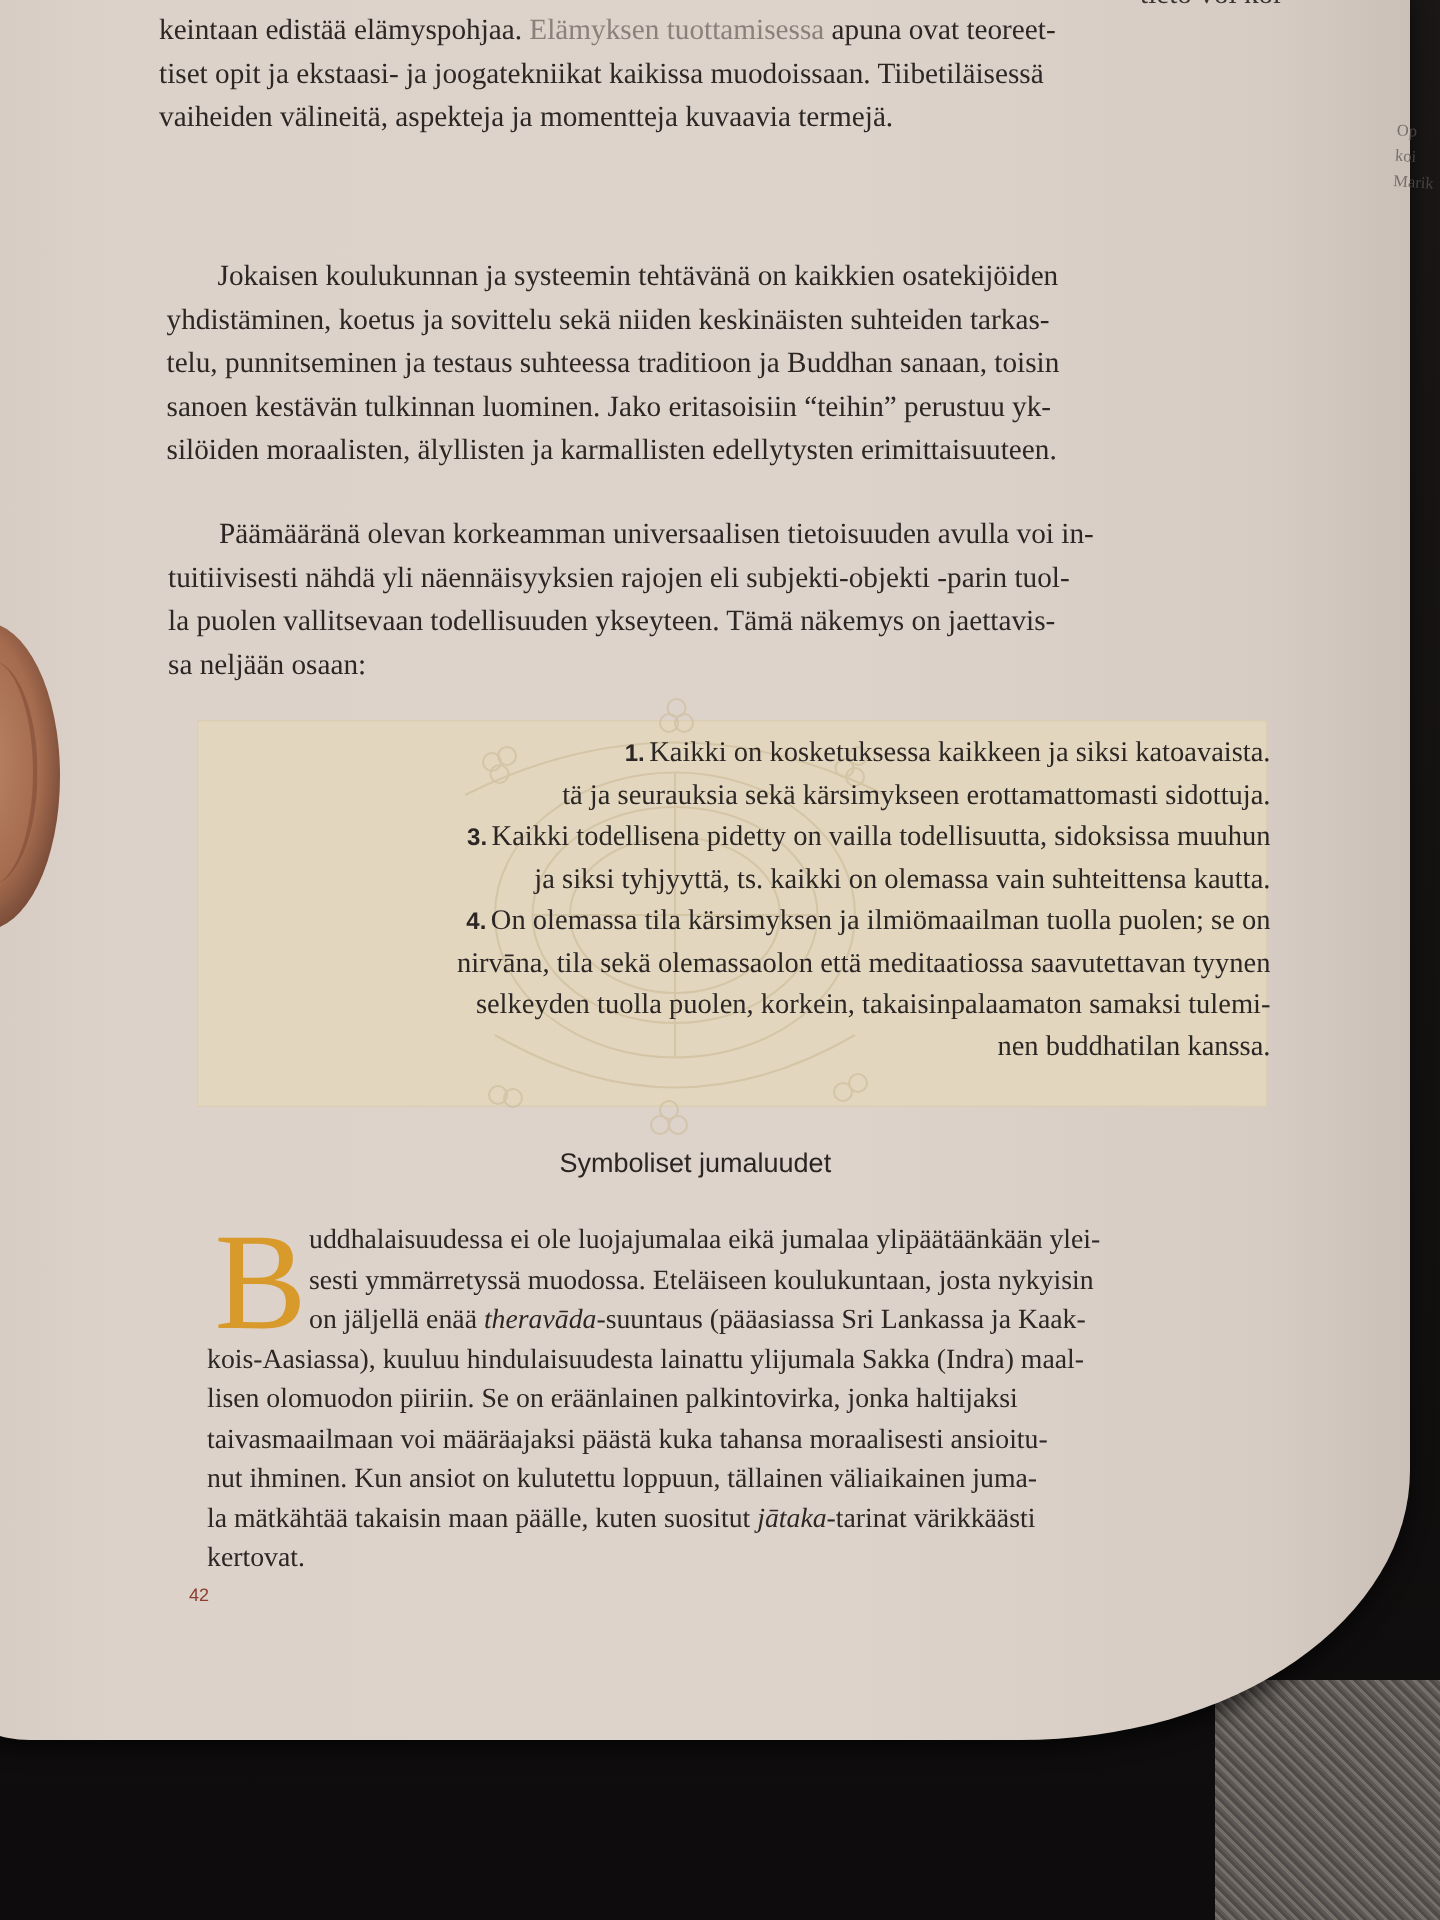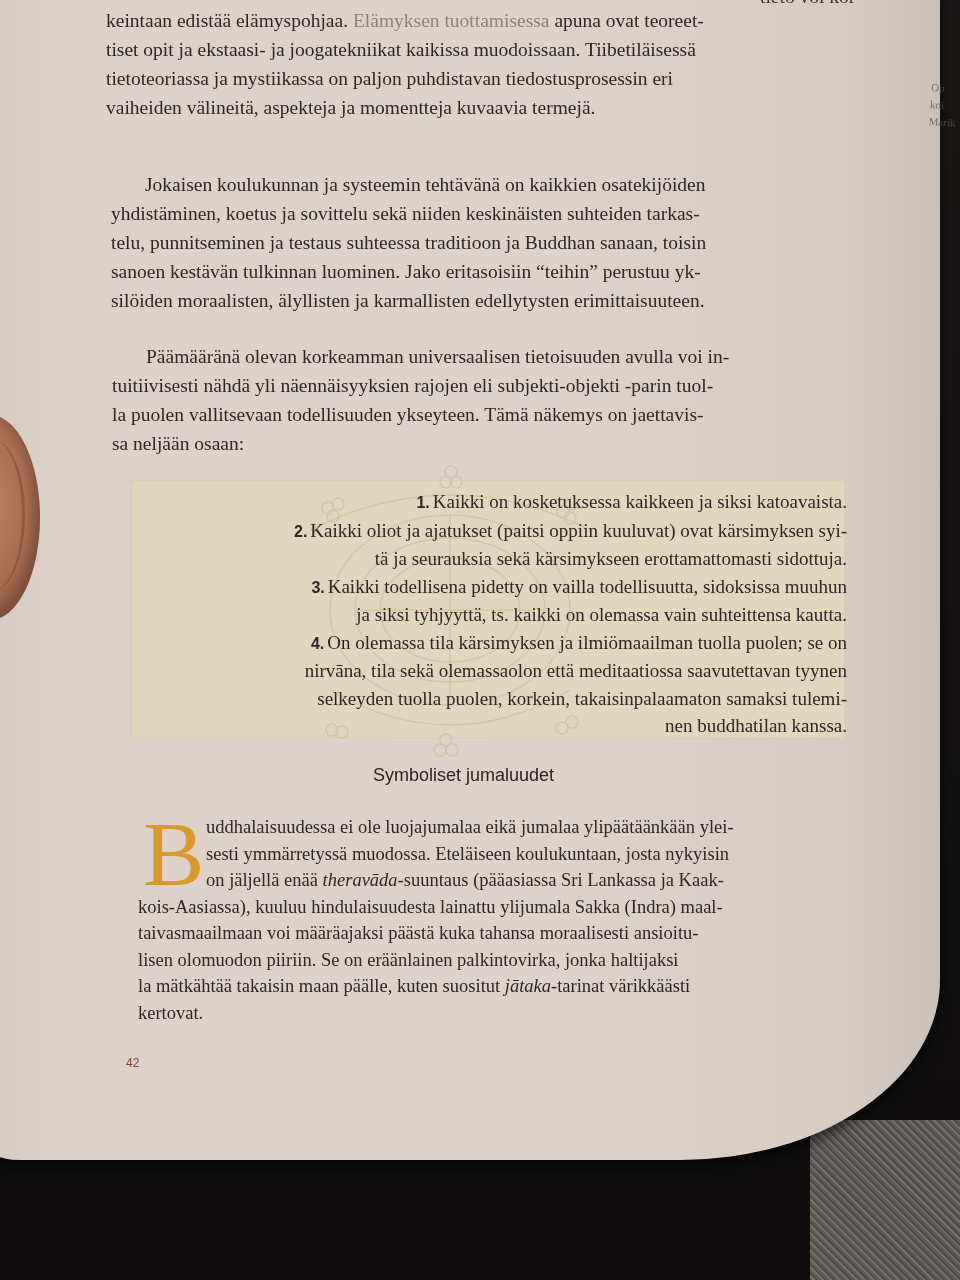--- a/index.html
+++ b/index.html
@@ -141,21 +141,20 @@
     <span class="line">Op</span>
     <span class="line">koi</span>
     <span class="line">Marik</span>
   </div>
 
   <div class="top-partial">tieto voi kor-</div>
 
   <div class="text para1">
     <span class="line"><span>keintaan edistää elämyspohjaa. </span><span class="fade">Elämyksen tuottamisessa</span><span> apuna ovat teoreet-</span></span>
     <span class="line">tiset opit ja ekstaasi- ja joogatekniikat kaikissa muodoissaan. Tiibetiläisessä</span>
-    <span class="line">tietoteoriassa ja mystiikassa on paljon puhdistavan tiedostusprosessin eri</span>
     <span class="line">vaiheiden välineitä, aspekteja ja momentteja kuvaavia termejä.</span>
   </div>
 
   <div class="text para2">
     <span class="line indent">Jokaisen koulukunnan ja systeemin tehtävänä on kaikkien osatekijöiden</span>
     <span class="line">yhdistäminen, koetus ja sovittelu sekä niiden keskinäisten suhteiden tarkas-</span>
     <span class="line">telu, punnitseminen ja testaus suhteessa traditioon ja Buddhan sanaan, toisin</span>
     <span class="line">sanoen kestävän tulkinnan luominen. Jako eritasoisiin “teihin” perustuu yk-</span>
     <span class="line">silöiden moraalisten, älyllisten ja karmallisten edellytysten erimittaisuuteen.</span>
   </div>
@@ -192,41 +191,41 @@
         <circle cx="172" cy="290" r="6"></circle>
         <circle cx="166" cy="280" r="6"></circle>
       <circle cx="282" cy="268" r="6"></circle>
         <circle cx="292" cy="262" r="6"></circle>
     </g>
   </svg>
 
   <div class="text list">
     <span class="line"><span class="num">1.</span><span>Kaikki on kosketuksessa kaikkeen ja siksi katoavaista.</span></span>
 
-    <span class="line"><span class="num">2.</span><span>Kaikki oliot ja ajatukset (paitsi oppiin kuuluvat) ovat kärsimyksen syi-</span></span>
     <span class="line">tä ja seurauksia sekä kärsimykseen erottamattomasti sidottuja.</span>
 
     <span class="line"><span class="num">3.</span><span>Kaikki todellisena pidetty on vailla todellisuutta, sidoksissa muuhun</span></span>
     <span class="line">ja siksi tyhjyyttä, ts. kaikki on olemassa vain suhteittensa kautta.</span>
 
     <span class="line"><span class="num">4.</span><span>On olemassa tila kärsimyksen ja ilmiömaailman tuolla puolen; se on</span></span>
     <span class="line">nirvāna, tila sekä olemassaolon että meditaatiossa saavutettavan tyynen</span>
     <span class="line">selkeyden tuolla puolen, korkein, takaisinpalaamaton samaksi tulemi-</span>
     <span class="line">nen buddhatilan kanssa.</span>
   </div>
 
   <div class="heading">Symboliset jumaluudet</div>
 
   <div class="drop-cap">B</div>
 
   <div class="text body-para">
     <span class="line cap-indent">uddhalaisuudessa ei ole luojajumalaa eikä jumalaa ylipäätäänkään ylei-</span>
     <span class="line cap-indent">sesti ymmärretyssä muodossa. Eteläiseen koulukuntaan, josta nykyisin</span>
     <span class="line cap-indent"><span>on jäljellä enää </span><i>theravāda</i><span>-suuntaus (pääasiassa Sri Lankassa ja Kaak-</span></span>
     <span class="line">kois-Aasiassa), kuuluu hindulaisuudesta lainattu ylijumala Sakka (Indra) maal-</span>
+    <span class="line">lisen olomuodon piiriin. Se on eräänlainen palkintovirka, jonka haltijaksi</span>
     <span class="line">taivasmaailmaan voi määräajaksi päästä kuka tahansa moraalisesti ansioitu-</span>
-    <span class="line">lisen olomuodon piiriin. Se on eräänlainen palkintovirka, jonka haltijaksi</span>
+    <span class="line">nut ihminen. Kun ansiot on kulutettu loppuun, tällainen väliaikainen juma-</span>
     <span class="line"><span>la mätkähtää takaisin maan päälle, kuten suositut </span><i>jātaka</i><span>-tarinat värikkäästi</span></span>
     <span class="line">kertovat.</span>
   </div>
 
   <div class="page-number">42</div>
 </div>
 
 </body></html>

